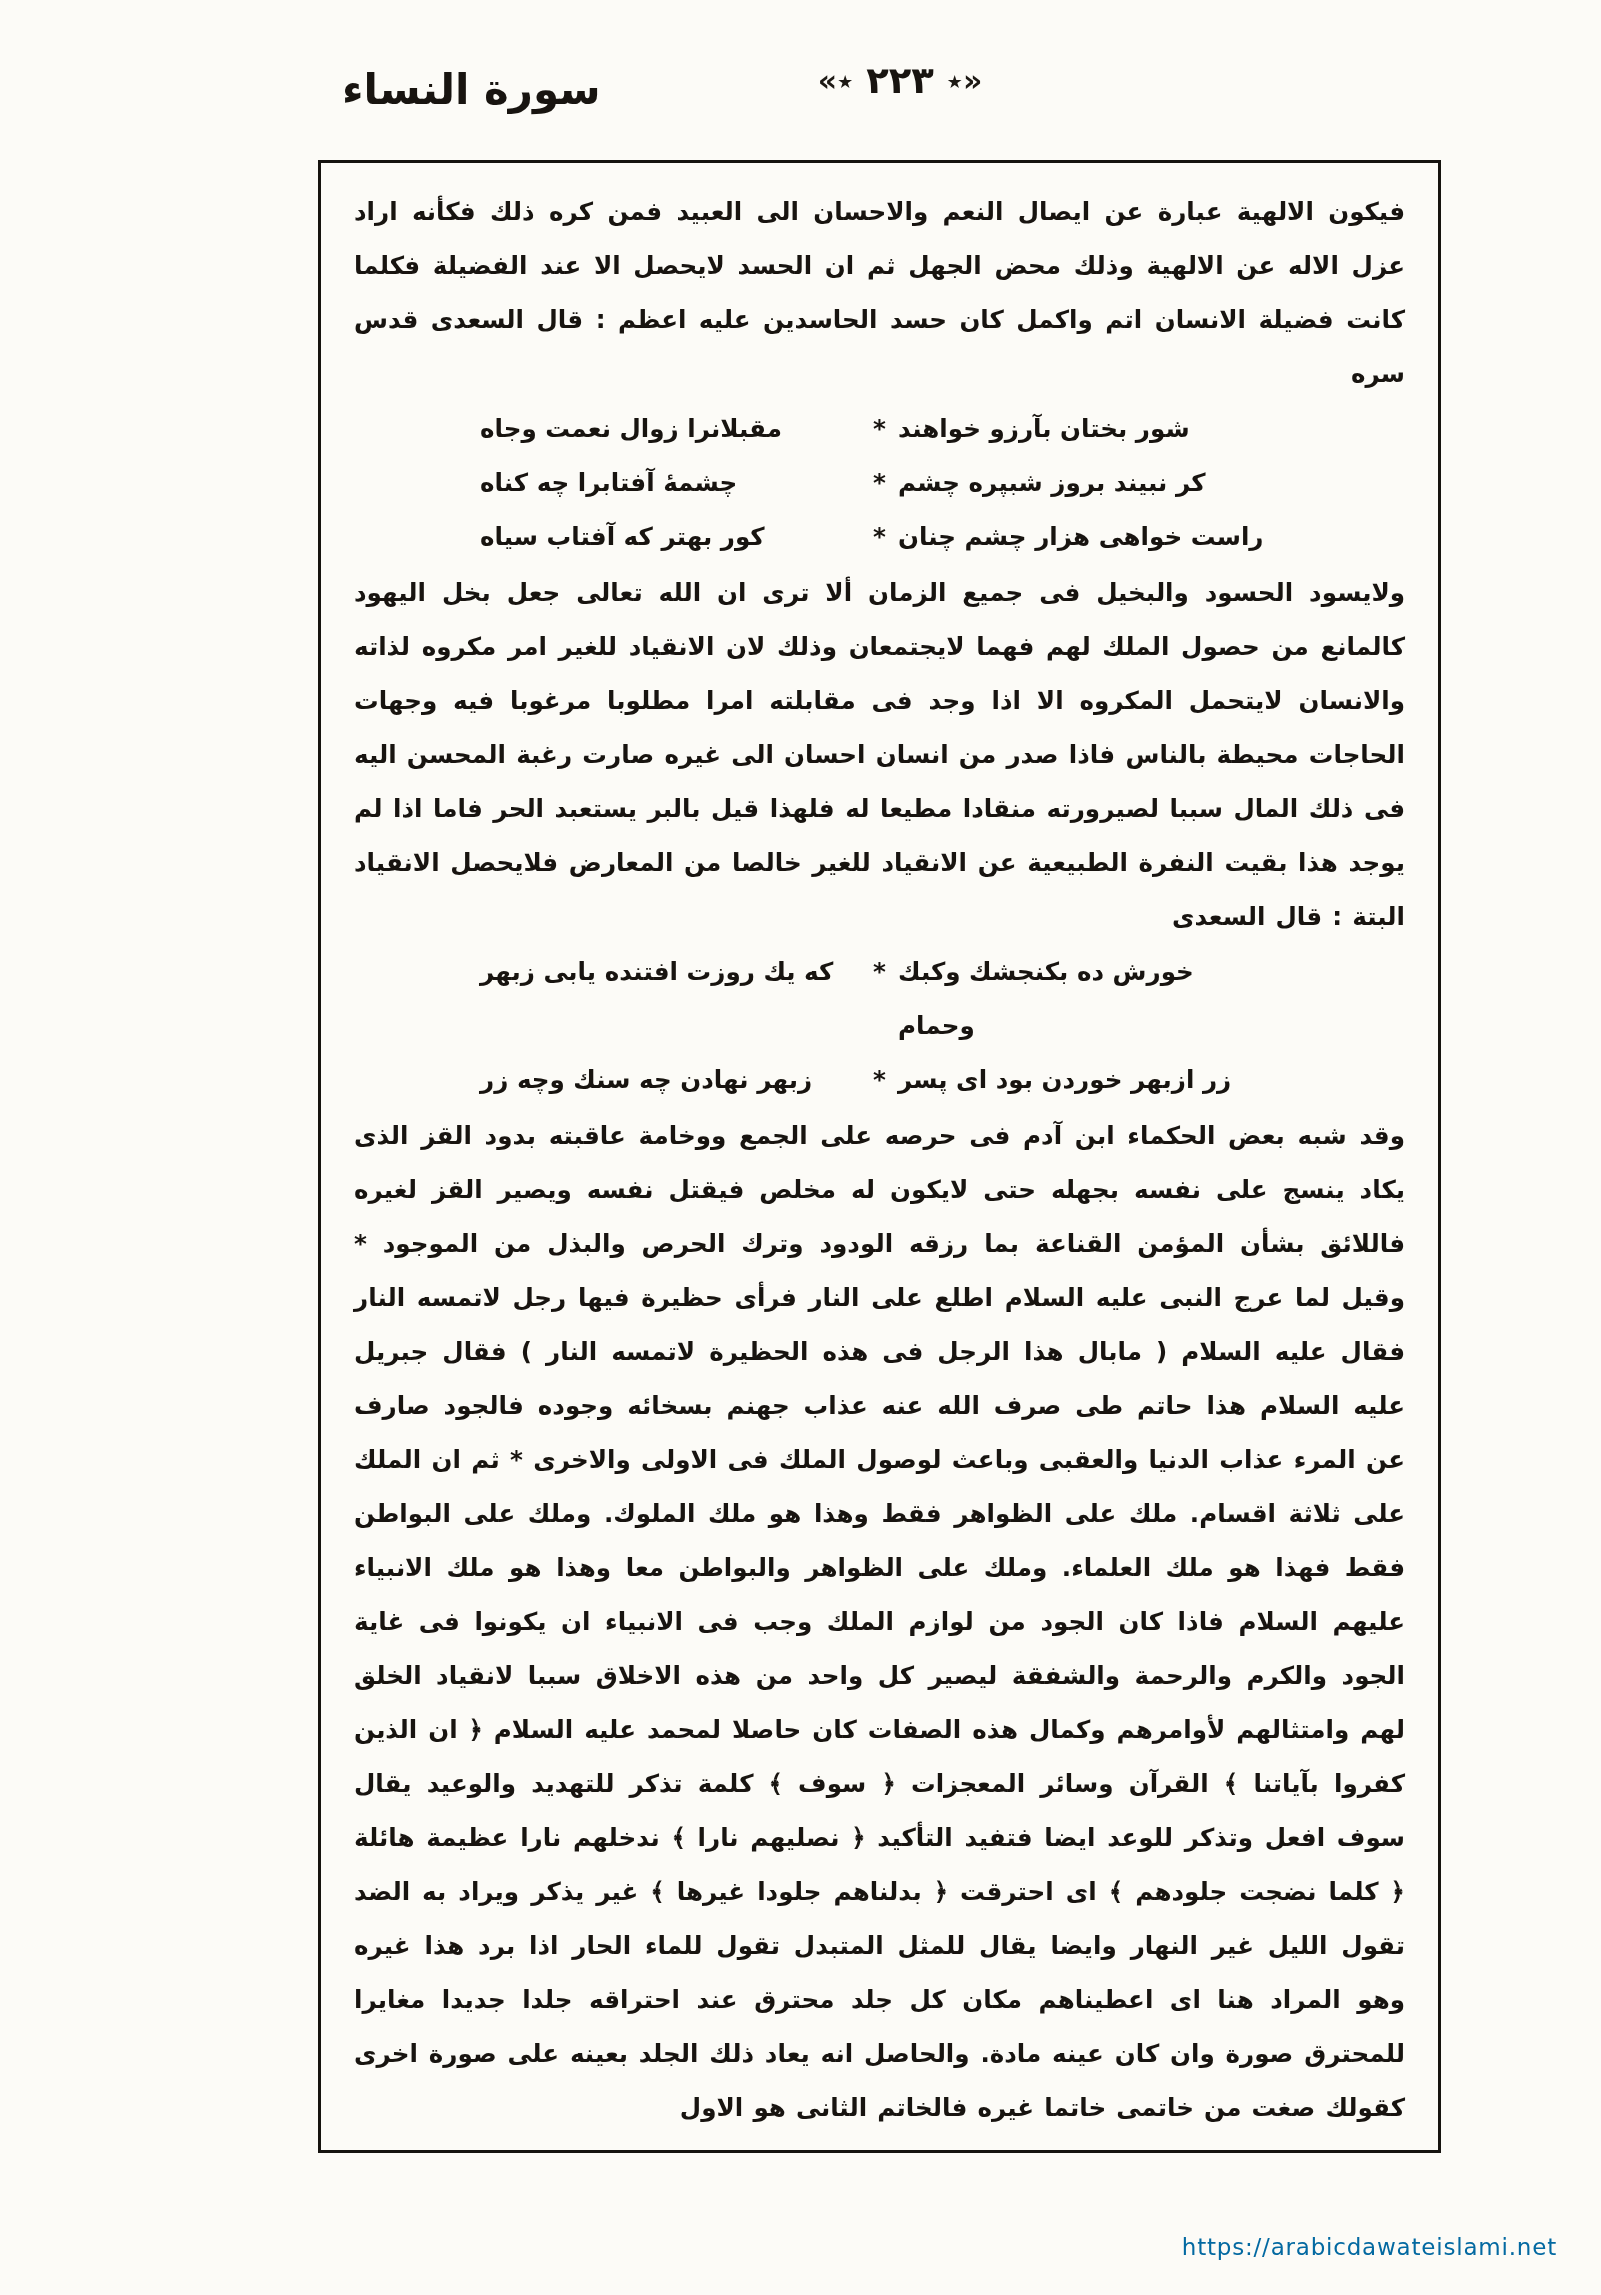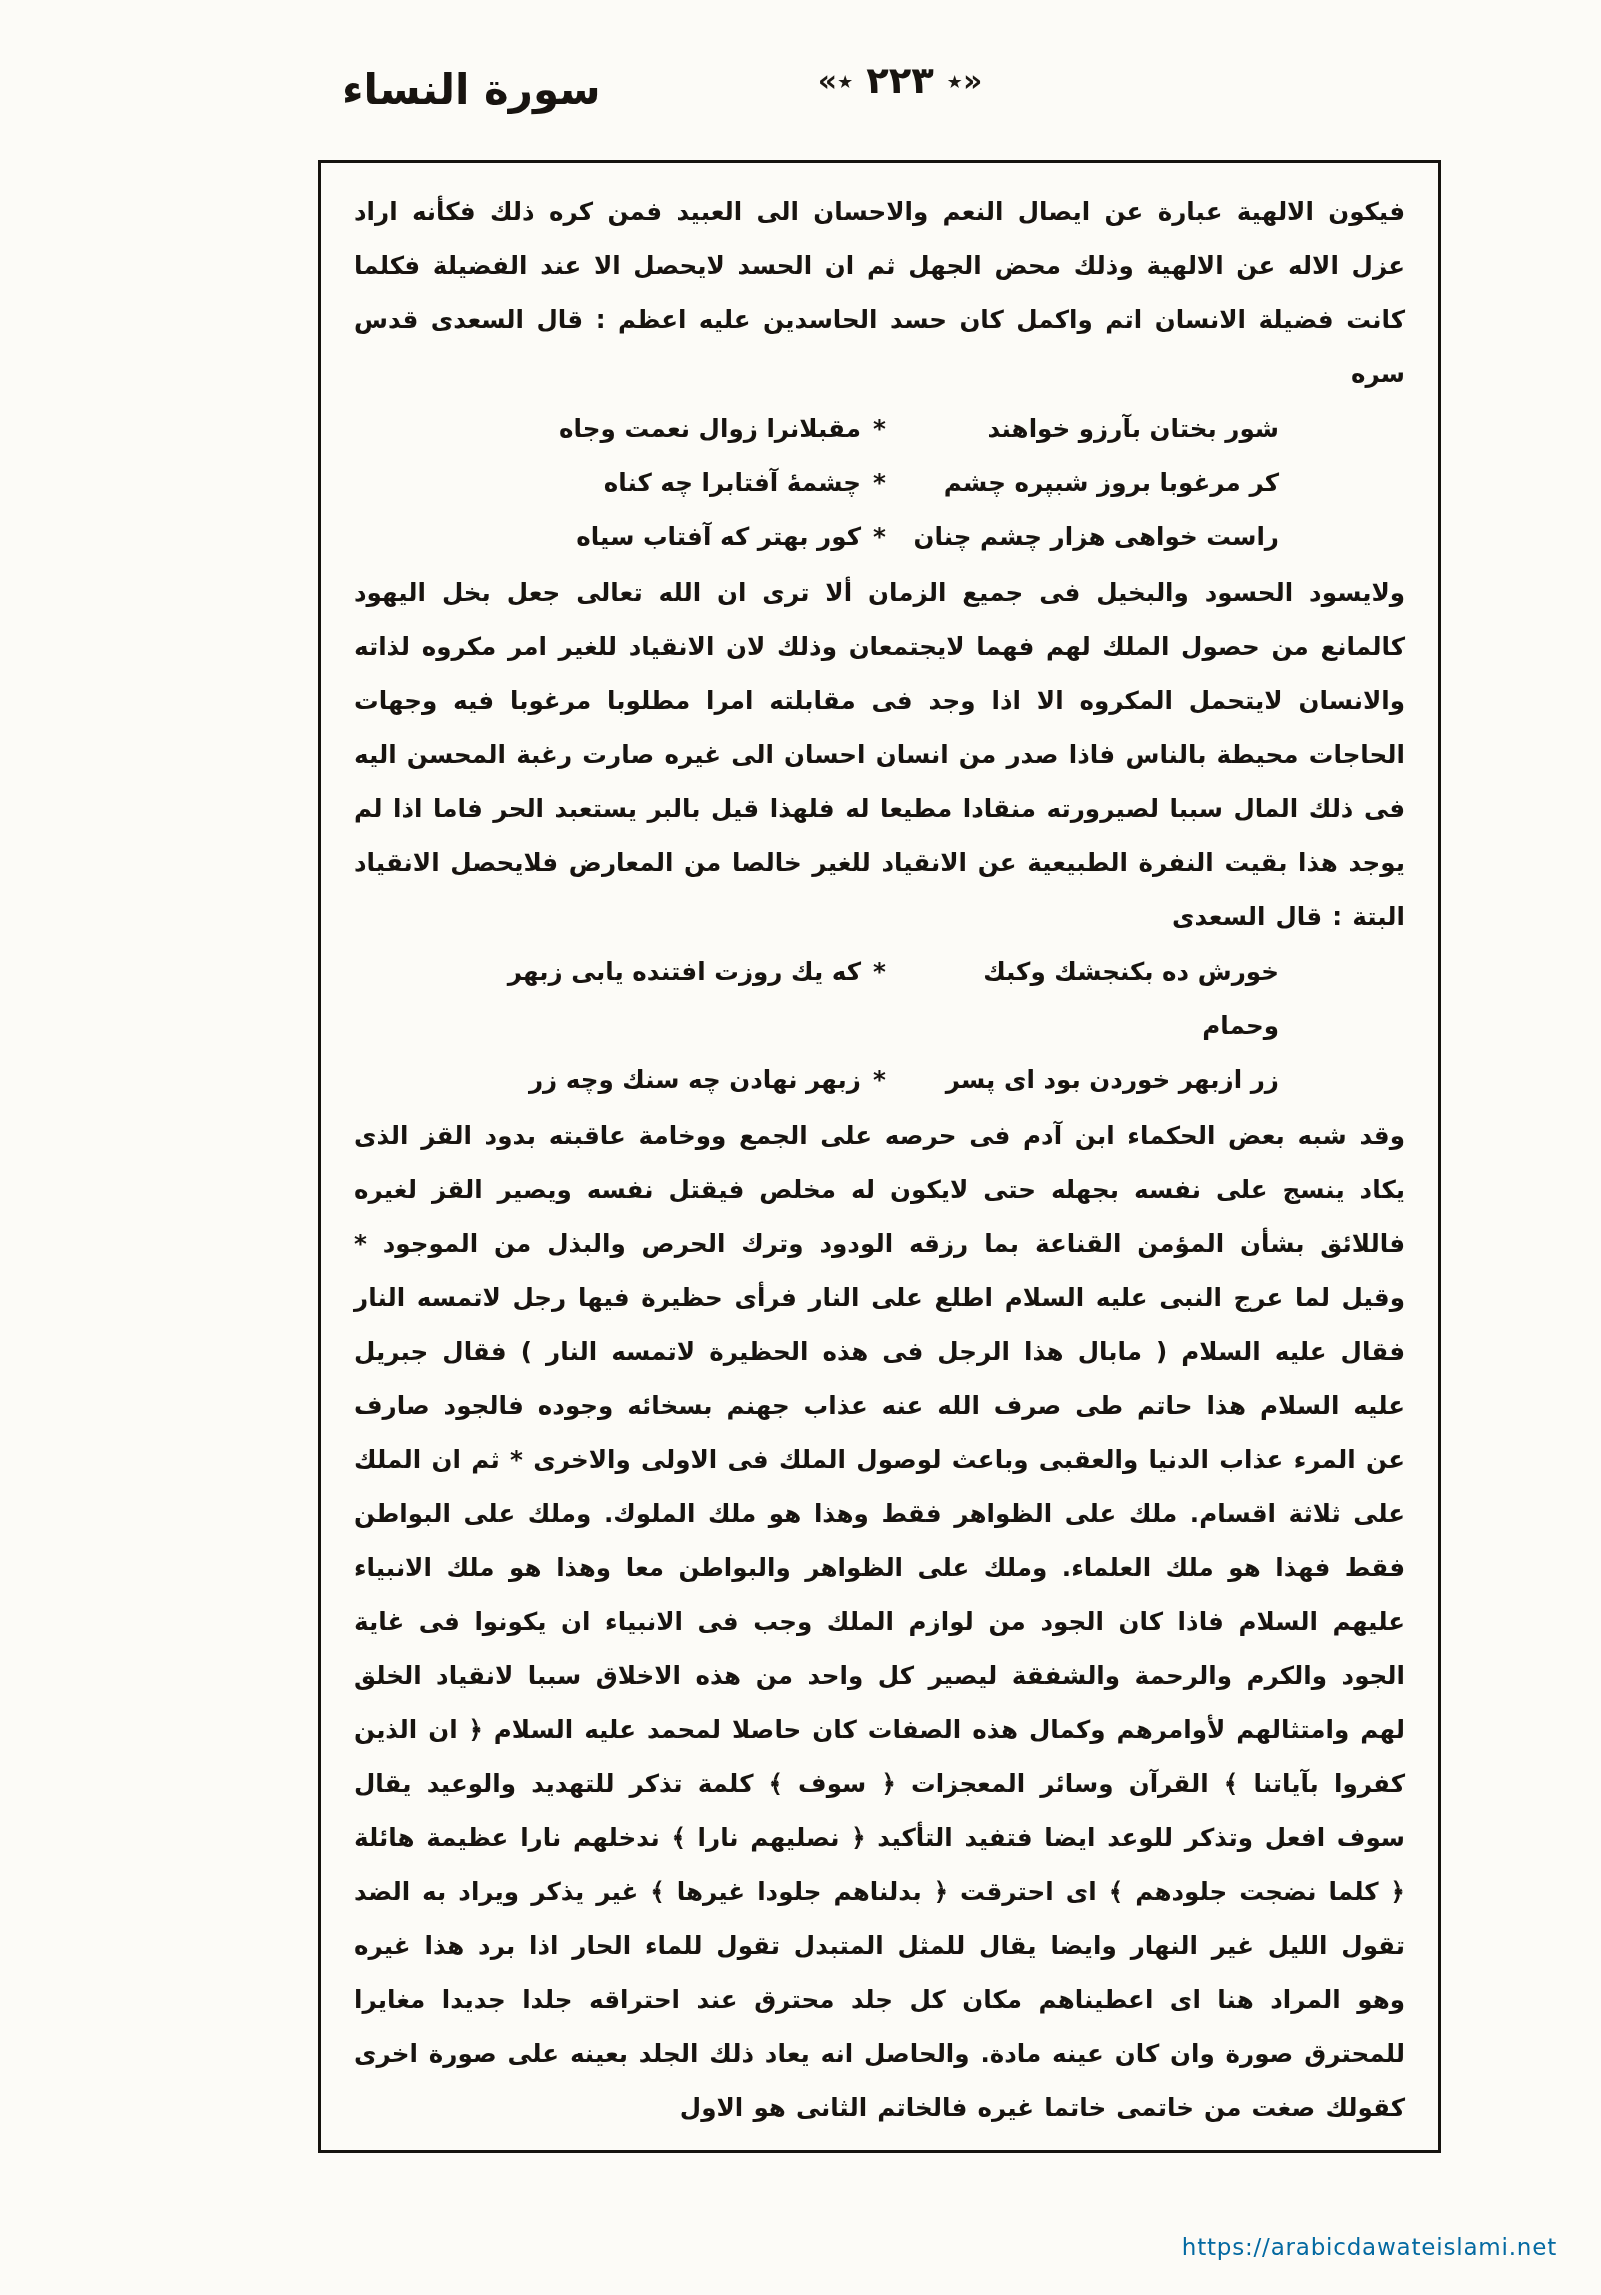--- a/index.html
+++ b/index.html
@@ -44,21 +44,21 @@
     text-align:justify;
     text-align-last:right;
     font-weight:bold;
     word-spacing:1.6px;
   }
   .verse-group{margin:1.6px 0;}
   .verse-line{
     display:flex;justify-content:center;align-items:baseline;
     font-size:24.6px;line-height:54px;font-weight:bold;
   }
-  .verse-line .hemistich{width:381px;text-align:right;}
+  .verse-line .hemistich{width:381px;text-align:left;}
   .verse-sep{width:37px;text-align:center;}
   
   .watermark{
     position:absolute;right:44px;bottom:35px;
     font-size:23px;color:#0369a1;
     direction:ltr;
     font-weight:normal;
     letter-spacing:0.8px;
     margin-top:32px;
   }
@@ -80,21 +80,21 @@
 
   <main class="text-frame" id="text-frame">
       <p class="prose">فيكون الالهية عبارة عن ايصال النعم والاحسان الى العبيد فمن كره ذلك فكأنه اراد عزل الاله عن الالهية وذلك محض الجهل ثم ان الحسد لايحصل الا عند الفضيلة فكلما كانت فضيلة الانسان اتم واكمل كان حسد الحاسدين عليه اعظم : قال السعدى قدس سره</p>
       <div class="verse-group">
         <div class="verse-line">
           <span class="hemistich">شور بختان بآرزو خواهند</span>
           <span class="verse-sep">*</span>
           <span class="hemistich">مقبلانرا زوال نعمت وجاه</span>
         </div>
         <div class="verse-line">
-          <span class="hemistich">كر مرغوبا بروز شبپره چشم</span>
+          <span class="hemistich">كر نبيند بروز شبپره چشم</span>
           <span class="verse-sep">*</span>
           <span class="hemistich">چشمهٔ آفتابرا چه كناه</span>
         </div>
         <div class="verse-line">
           <span class="hemistich">راست خواهى هزار چشم چنان</span>
           <span class="verse-sep">*</span>
           <span class="hemistich">كور بهتر كه آفتاب سياه</span>
         </div>
       </div>
       <p class="prose">ولايسود الحسود والبخيل فى جميع الزمان ألا ترى ان الله تعالى جعل بخل اليهود كالمانع من حصول الملك لهم فهما لايجتمعان وذلك لان الانقياد للغير امر مكروه لذاته والانسان لايتحمل المكروه الا اذا وجد فى مقابلته امرا مطلوبا مرغوبا فيه وجهات الحاجات محيطة بالناس فاذا صدر من انسان احسان الى غيره صارت رغبة المحسن اليه فى ذلك المال سببا لصيرورته منقادا مطيعا له فلهذا قيل بالبر يستعبد الحر فاما اذا لم يوجد هذا بقيت النفرة الطبيعية عن الانقياد للغير خالصا من المعارض فلايحصل الانقياد البتة : قال السعدى</p>

